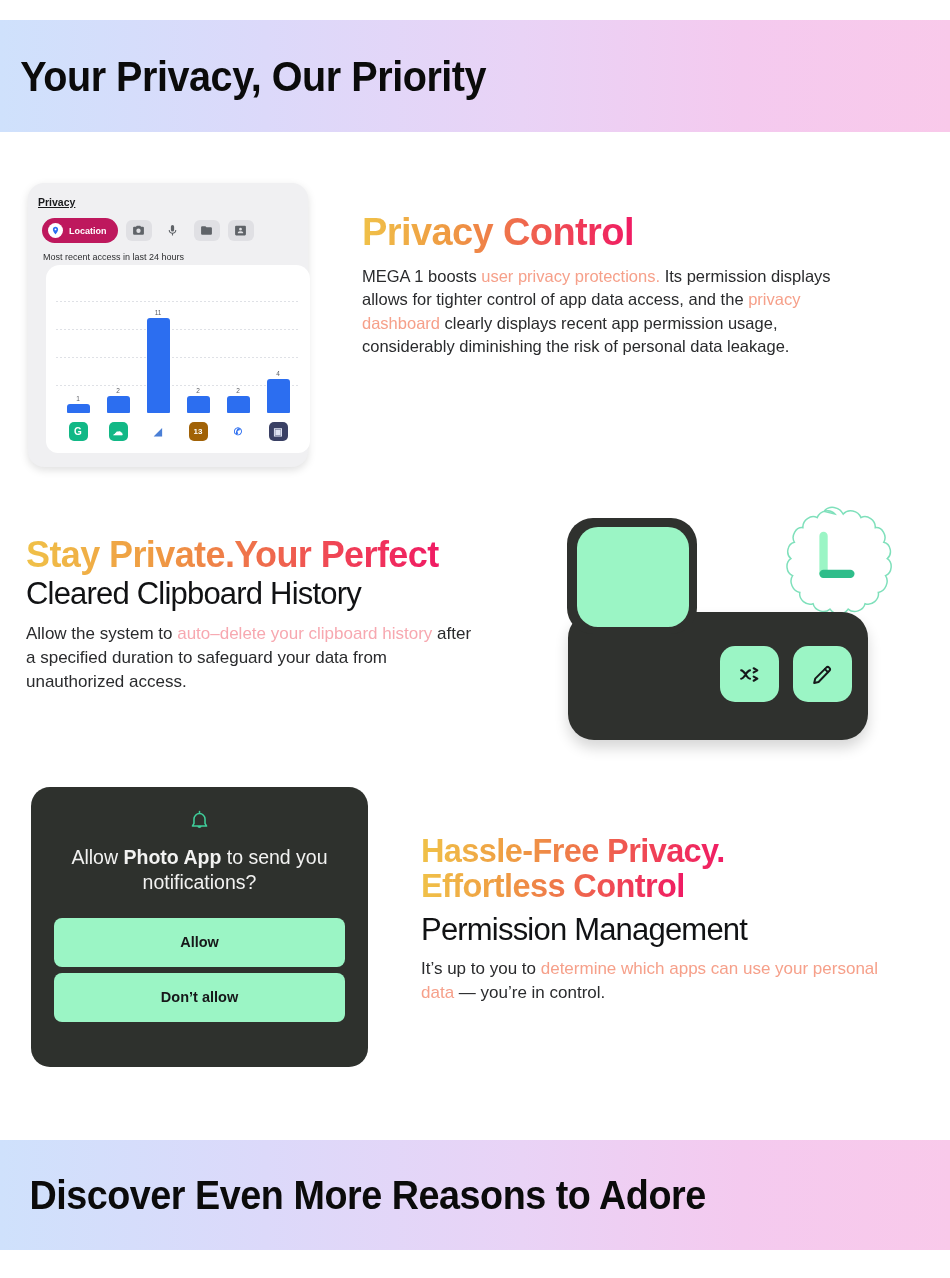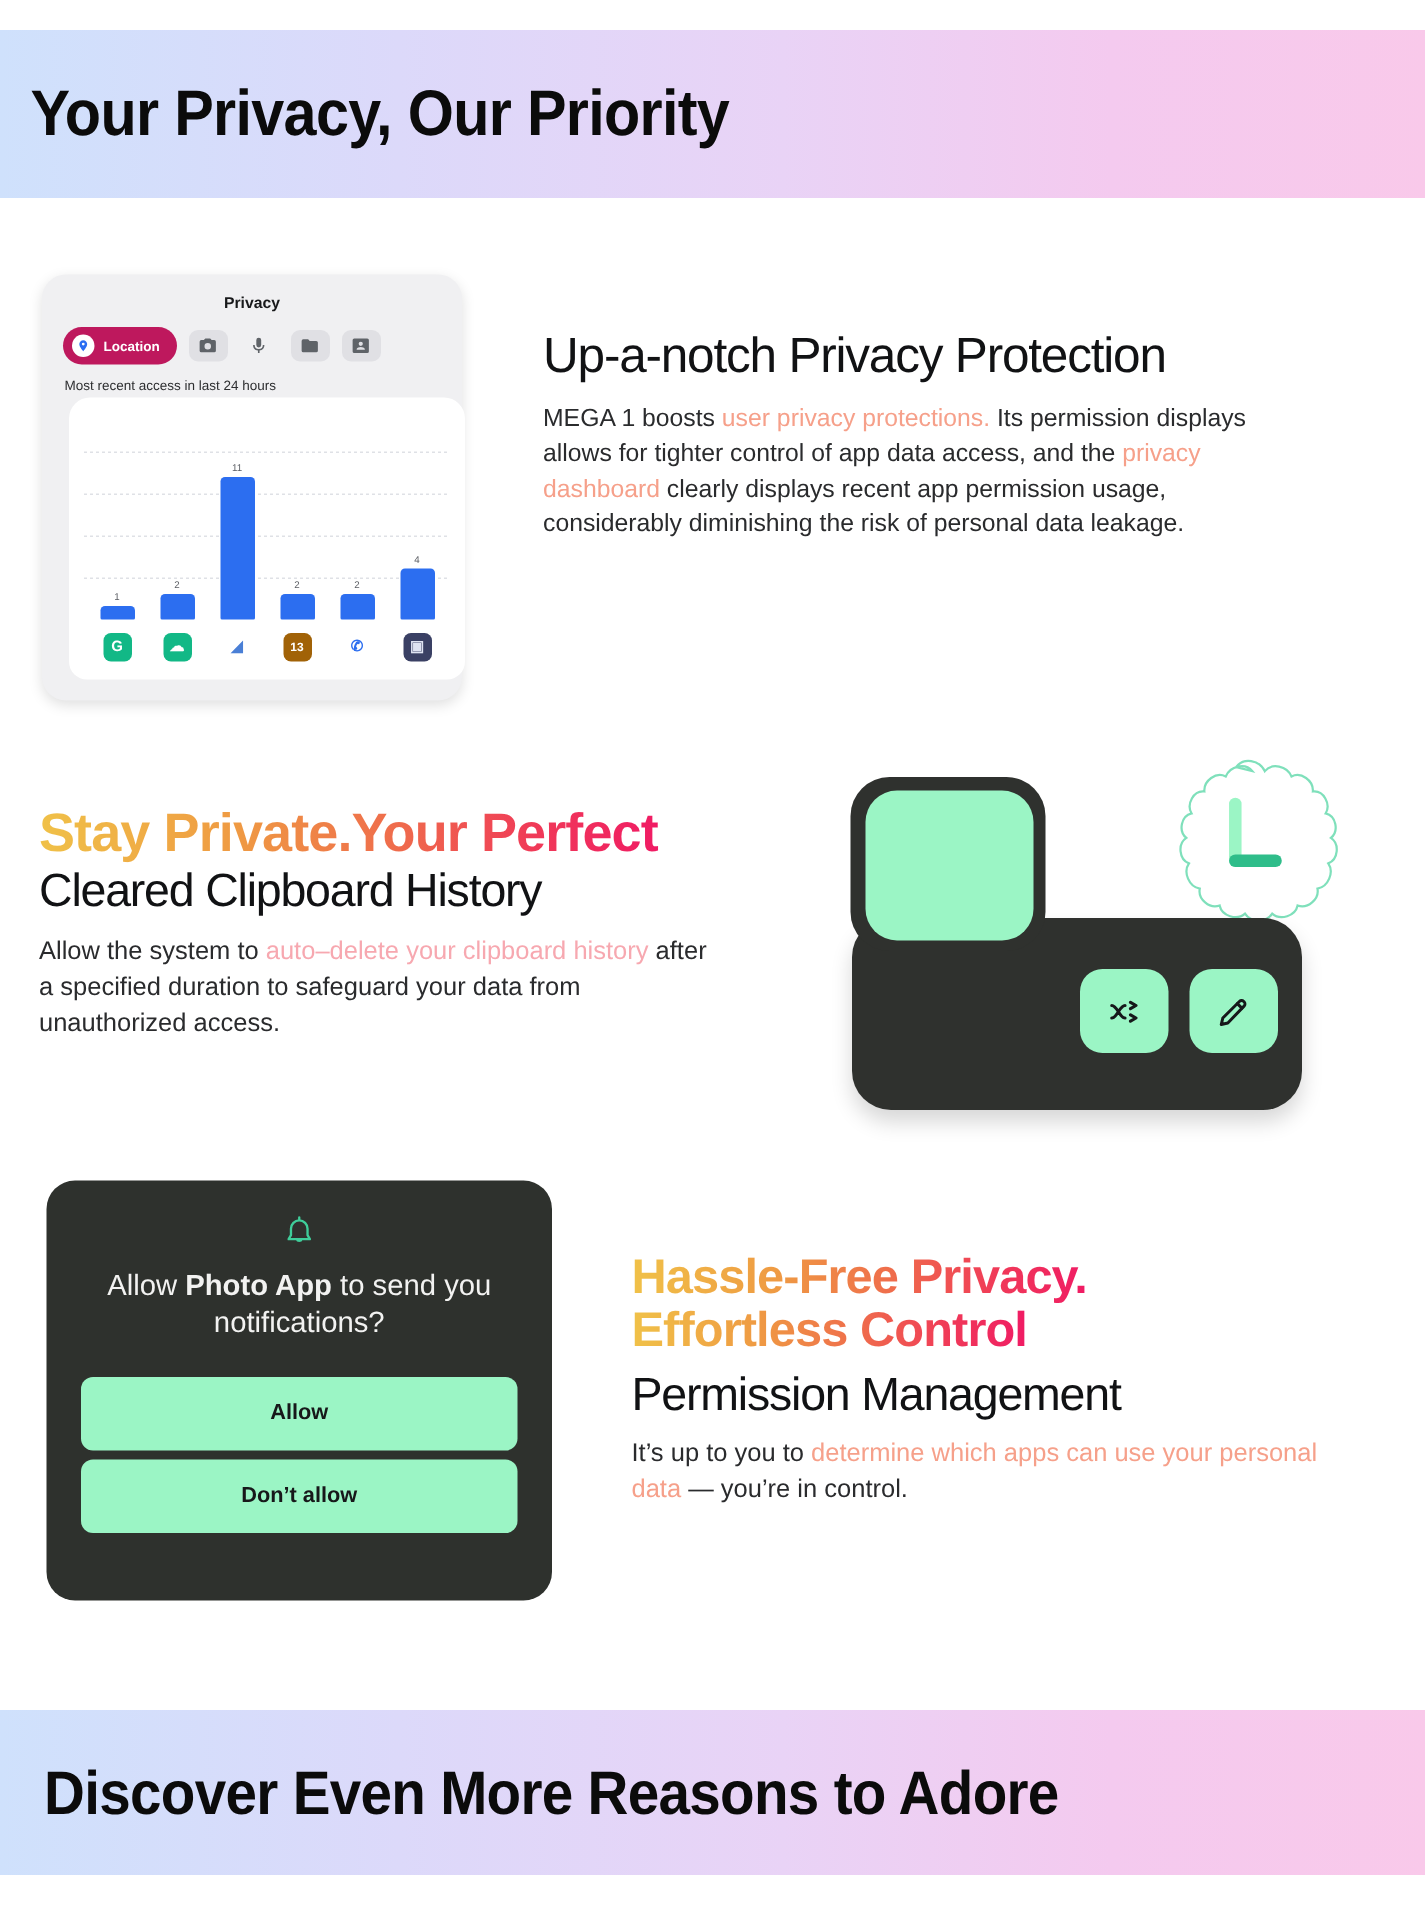--- a/index.html
+++ b/index.html
@@ -40,21 +40,21 @@
   .hl { color: #f6a08a; }
   .hl2 { color: #f7a8b0; }
 
   
   #sec1-card {
     position: absolute; left: 28px; top: 183px; width: 280px; height: 284px;
     background: #f0f0f2; border-radius: 16px;
     box-shadow: 0 3px 9px rgba(0,0,0,.13);
     padding: 10px 10px 0 10px;
   }
-  #sec1-card .pv-head { text-align:center; font-size: 10.5px; font-weight: 700; color:#18191b; margin-top: 3px; }
+  #sec1-card .pv-head { text-align:left; font-size: 10.5px; font-weight: 700; color:#18191b; margin-top: 3px; text-decoration: underline; }
   .chips { display:flex; align-items:center; gap: 8px; margin: 10px 2px 0 4px; }
   .chip-loc {
     display:flex; align-items:center; gap:6px;
     background:#be185d; color:#fff; border-radius: 999px;
     padding: 5px 11px 5px 6px; font-size: 9px; font-weight:600; white-space:nowrap;
   }
   .chip-loc .pin {
     width: 15px; height:15px; border-radius:50%; background:#fff;
     display:flex; align-items:center; justify-content:center;
   }
@@ -226,21 +226,21 @@
           <div class="app-ic" style="background: rgb(18, 184, 134); color: rgb(255, 255, 255);">☁</div>
           <div class="app-ic" style="background: transparent; color: rgb(74, 127, 214);">◢</div>
           <div class="app-ic" style="background: #a16207; color: rgb(255, 255, 255); font-size: 8px;">13</div>
           <div class="app-ic" style="background: transparent; color: rgb(44, 110, 240);">✆</div>
           <div class="app-ic" style="background: rgb(58, 64, 100); color: rgb(223, 227, 242);">▣</div>
         </div>
     </div>
   </div>
 
   <div id="sec1-text">
-    <div class="sub-title">Up-a-notch Privacy Protection</div>
+    <div class="grad-title">Privacy Control</div>
     <p class="body-copy"><span>MEGA 1 boosts </span><span class="hl">user privacy protections.</span><span> Its permission displays allows for tighter control of app data access, and the </span><span class="hl">privacy dashboard</span><span> clearly displays recent app permission usage, considerably diminishing the risk of personal data leakage.</span></p>
   </div>
 
   <div id="sec2-text">
     <div class="grad-title">Stay Private.Your Perfect</div>
     <div class="sub-title">Cleared Clipboard History</div>
     <p class="body-copy"><span>Allow the system to </span><span class="hl2">auto–delete your clipboard history</span><span> after a specified duration to safeguard your data from unauthorized access.</span></p>
   </div>
 
   <div id="clipboard-art">

